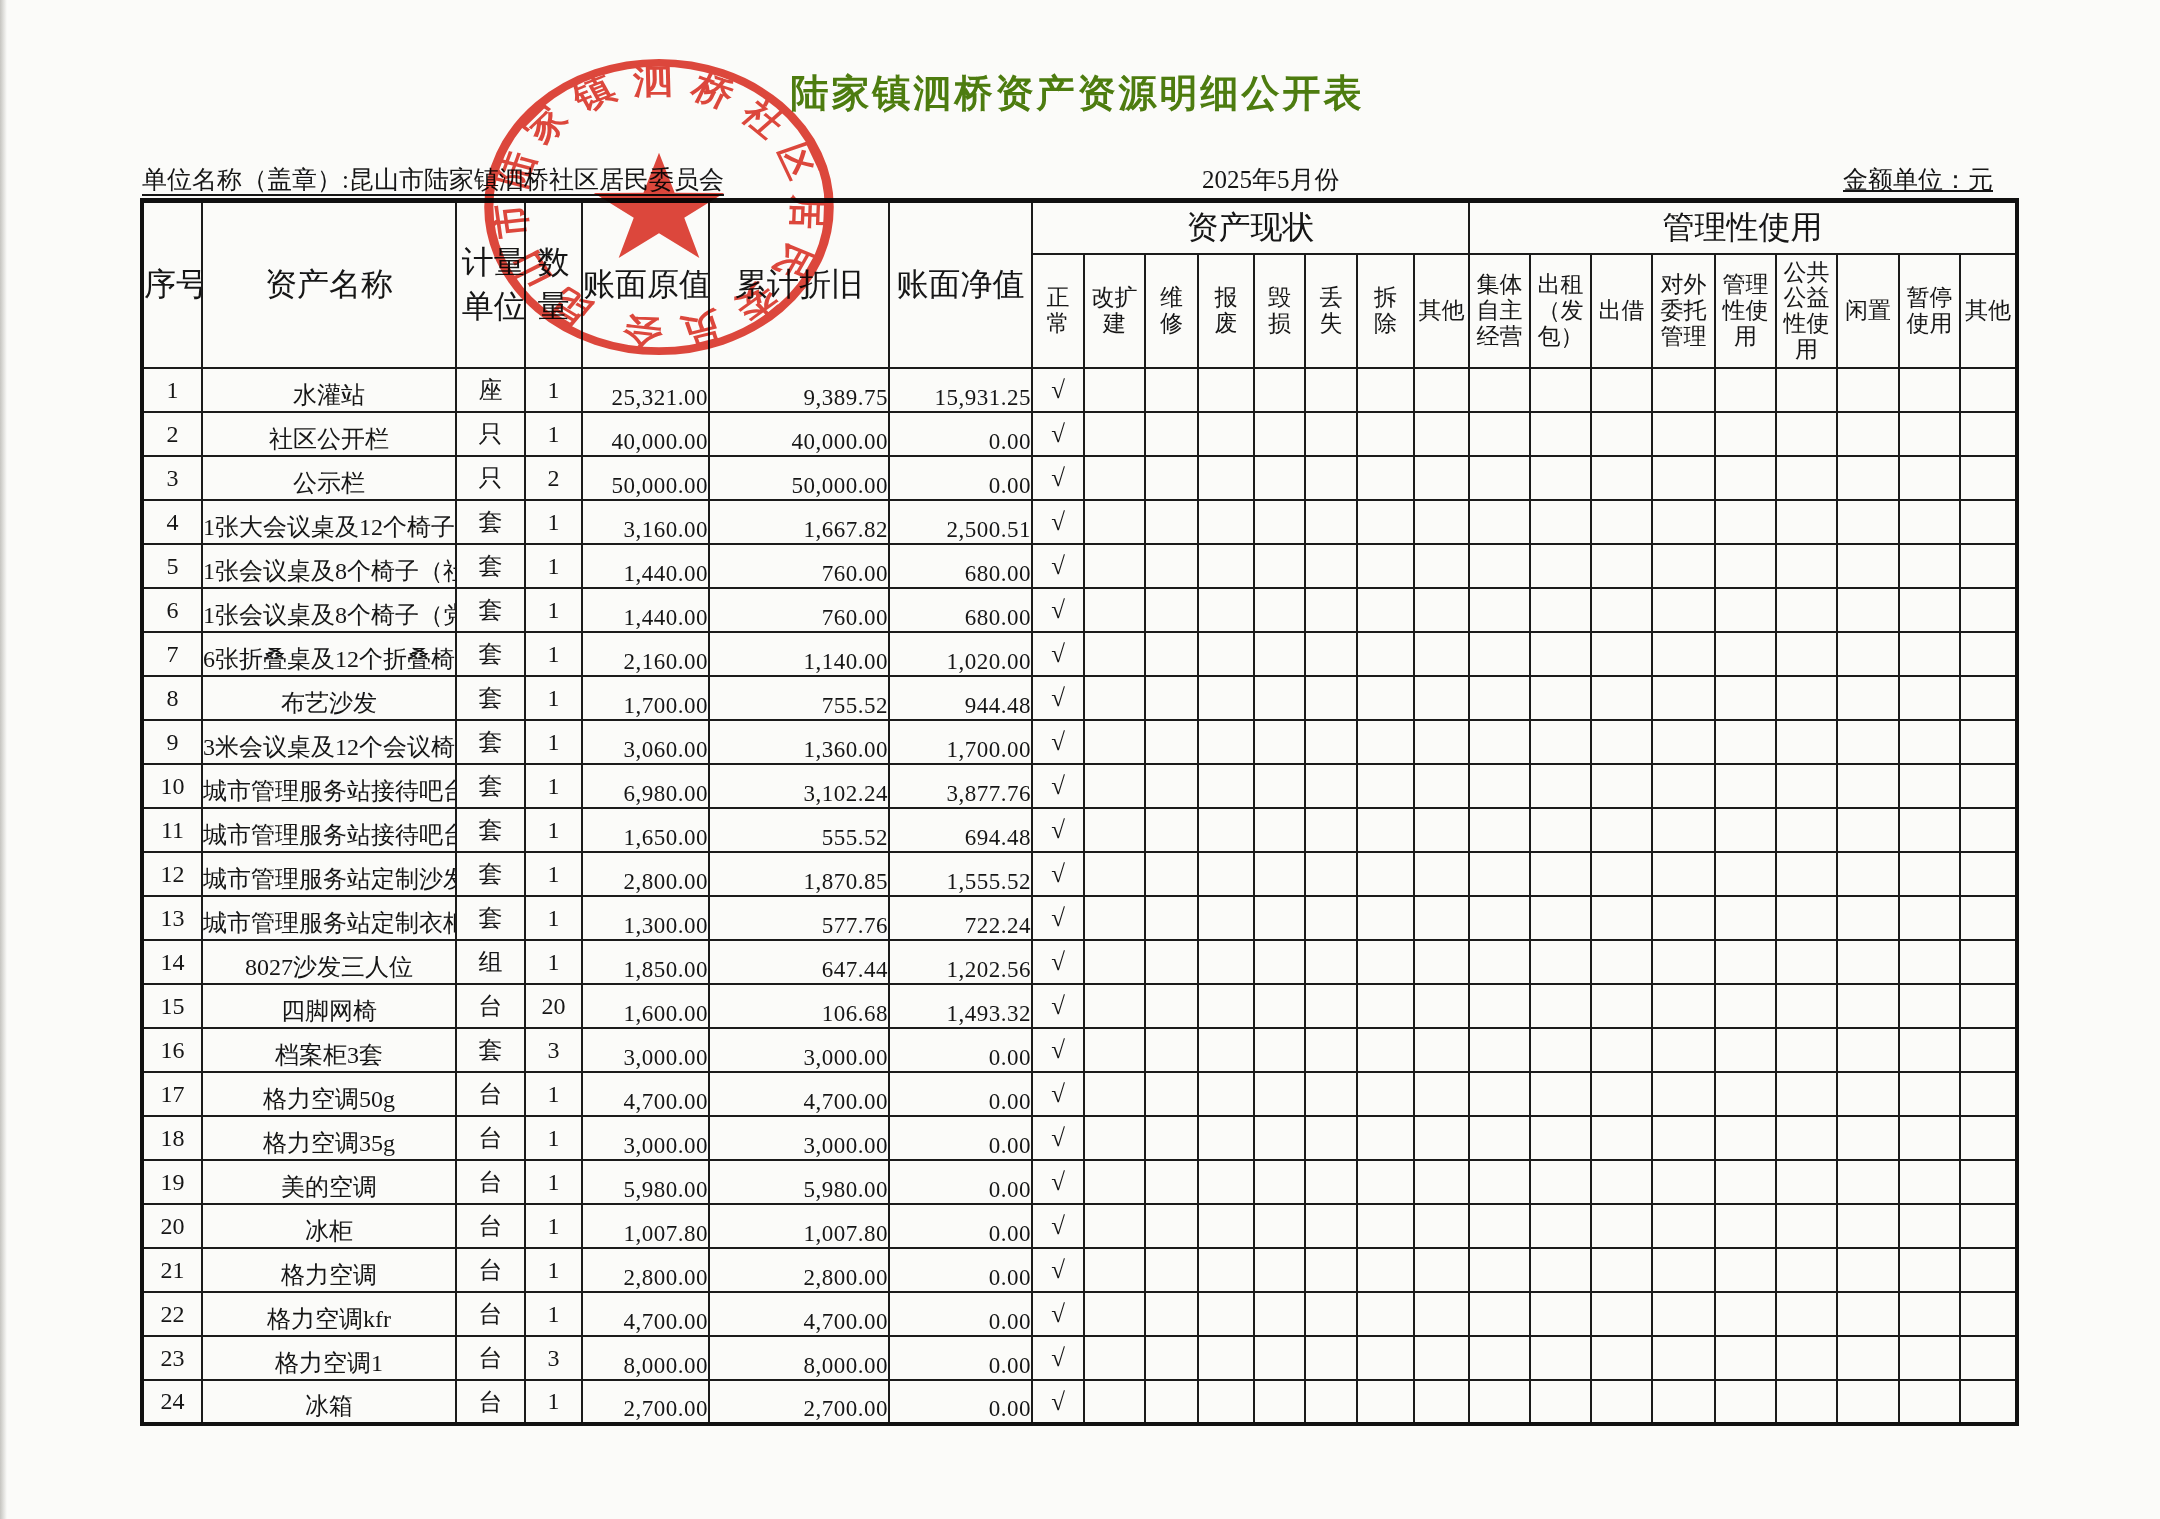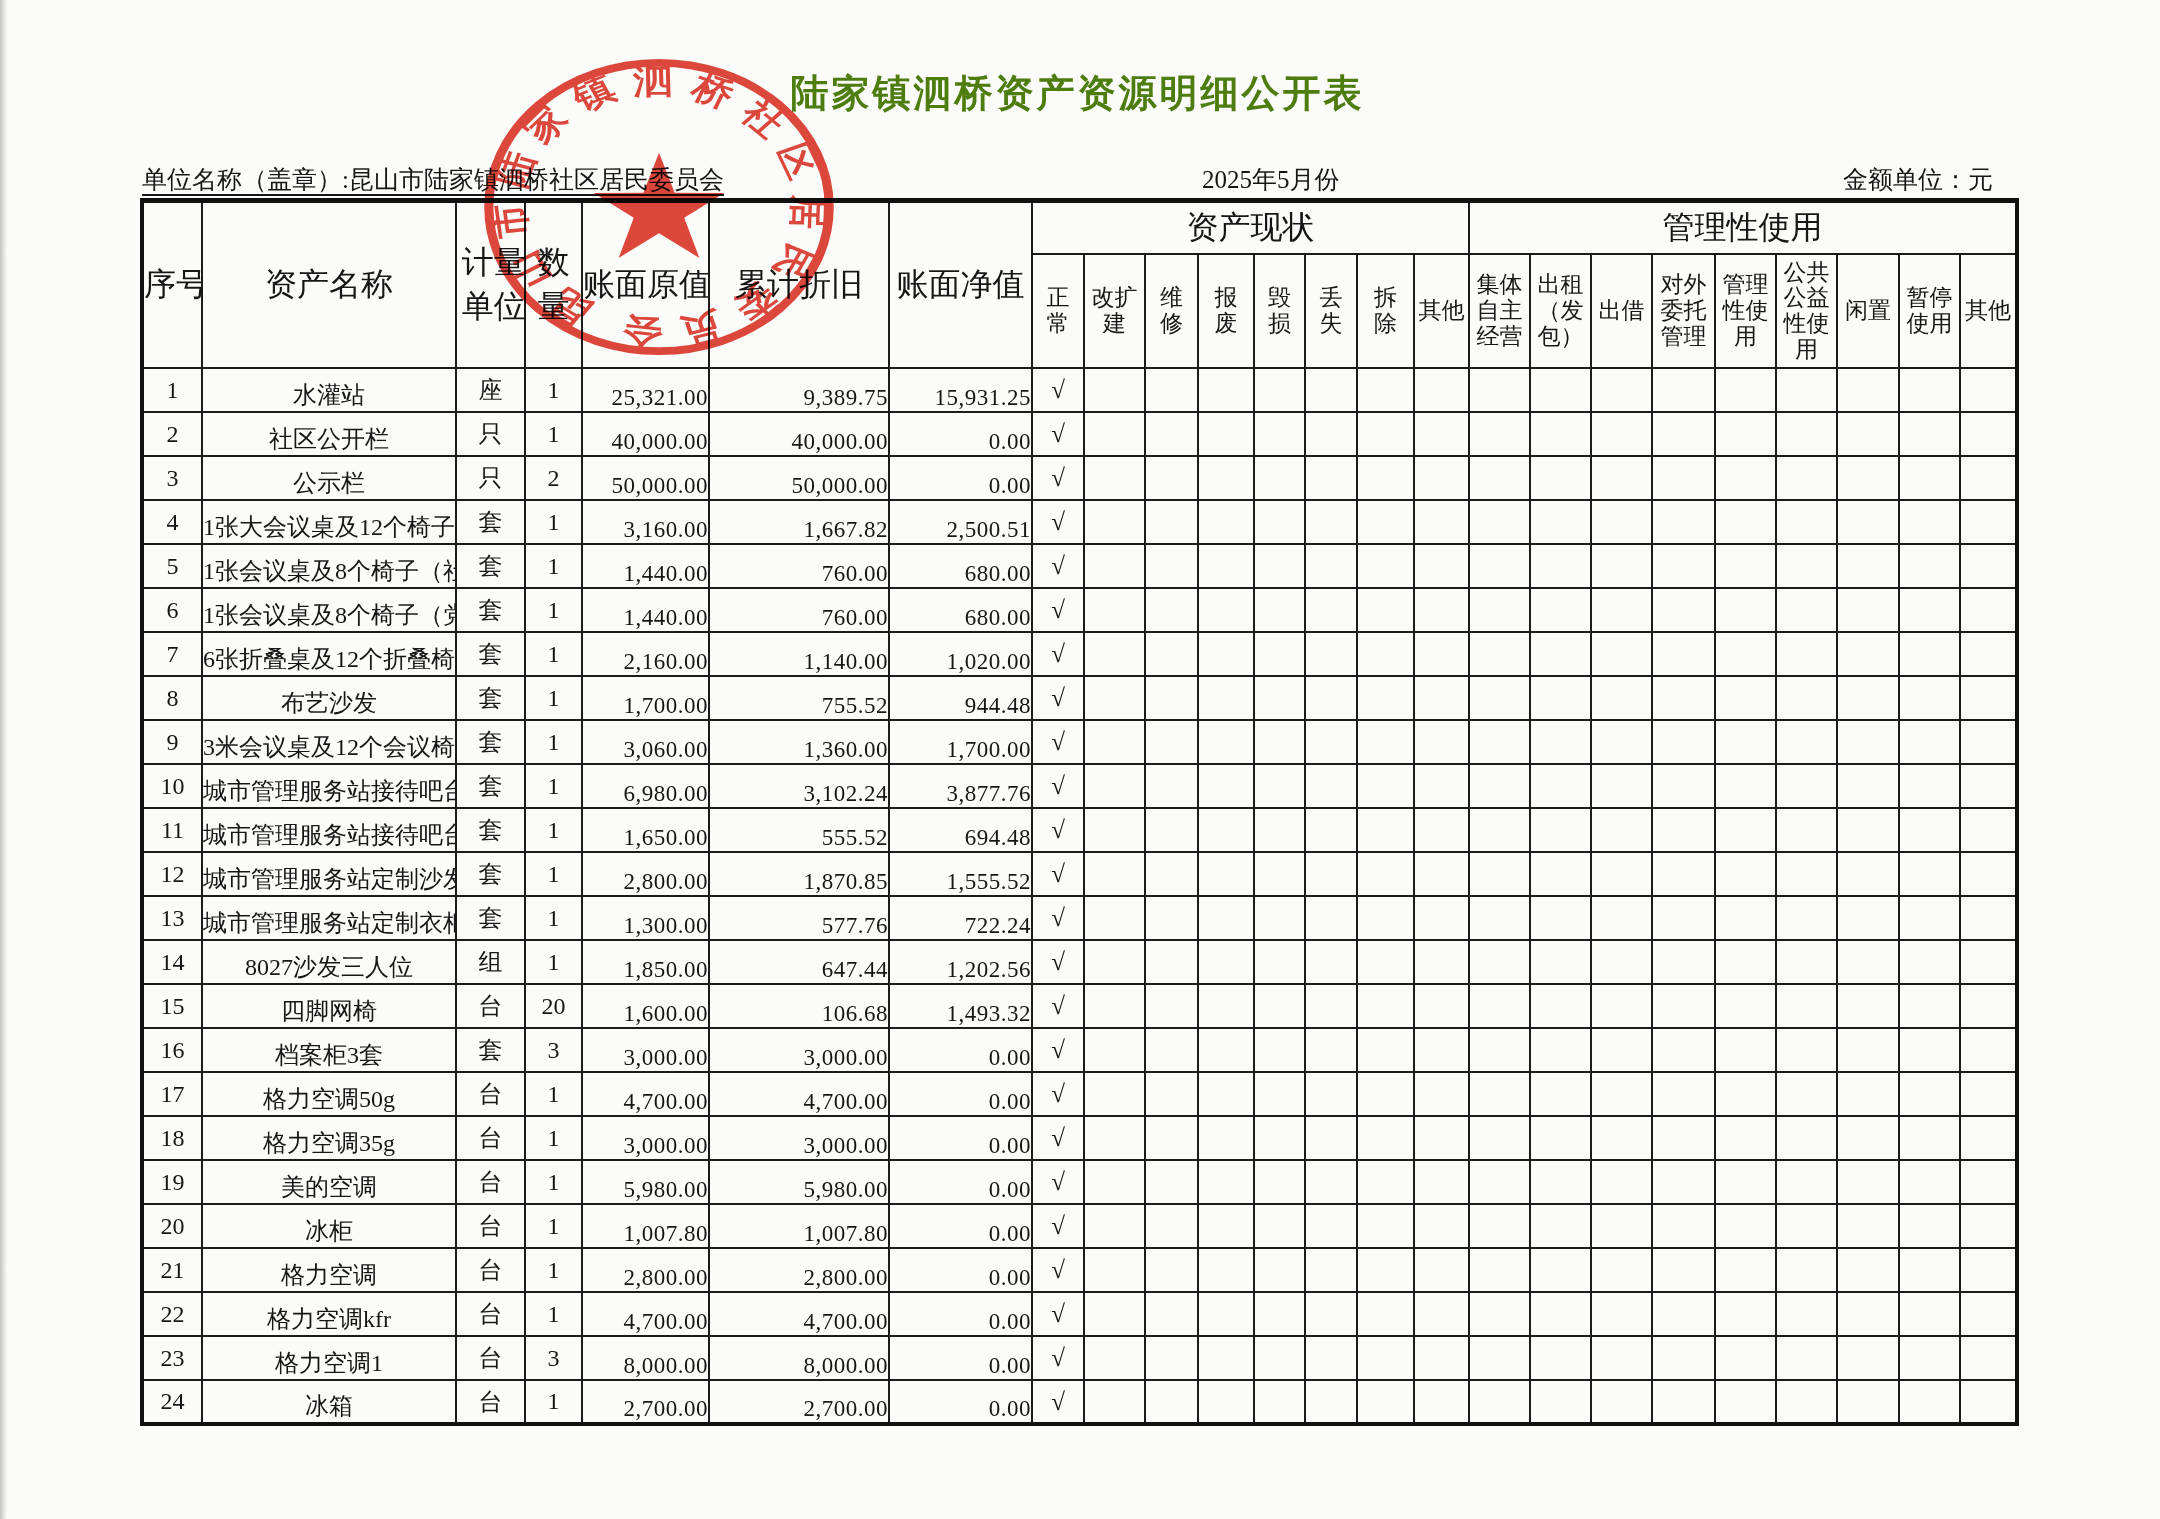--- a/index.html
+++ b/index.html
@@ -12,21 +12,21 @@
   .scan-edge{position:absolute;left:0;top:0;width:7px;height:100%;
     background:linear-gradient(to right,#9a9892,rgba(255,255,255,0));opacity:.55;}
   .page-title{
     position:absolute;left:140px;top:68px;width:1875px;text-align:center;
     font-family:"Liberation Sans","DejaVu Sans",sans-serif;
     font-weight:bold;font-size:38px;letter-spacing:3px;color:#4d7c0f;
   }
   .meta-row{position:absolute;left:140px;top:160px;width:1875px;height:36px;font-size:25px;}
   .unit-name{position:absolute;left:2px;bottom:0;text-decoration:underline;text-underline-offset:6px;}
   .period{position:absolute;left:1062px;bottom:0;}
-  .amount-unit{position:absolute;right:22px;bottom:0;}
+  .amount-unit{position:absolute;right:22px;bottom:0;text-decoration:underline;}
   table.asset{
     position:absolute;left:140px;top:198px;
     border-collapse:collapse;table-layout:fixed;width:1875px;
     background:transparent;
   }
   table.asset th,table.asset td{
     border:2px solid #1b1b1b;padding:0;overflow:hidden;
     font-weight:normal;white-space:nowrap;
   }
   table.asset{border:4px solid #111;border-top-width:5px;}

